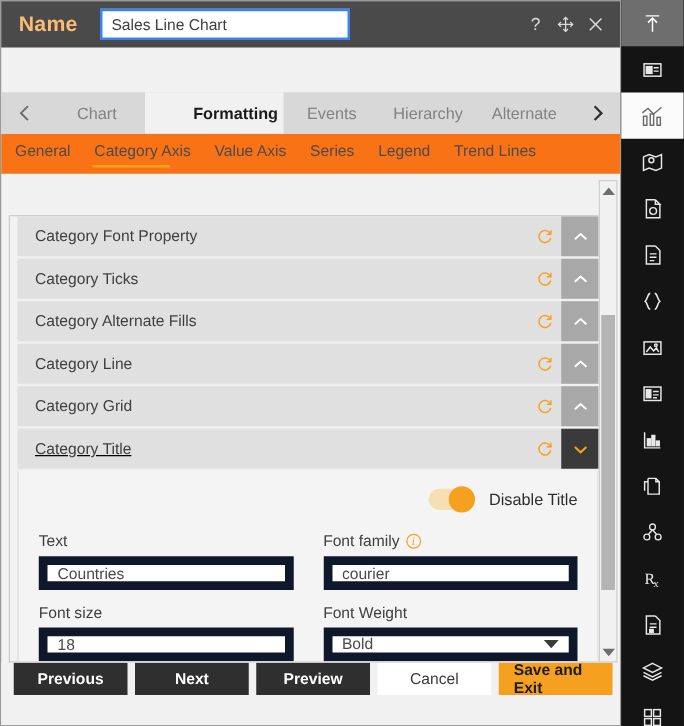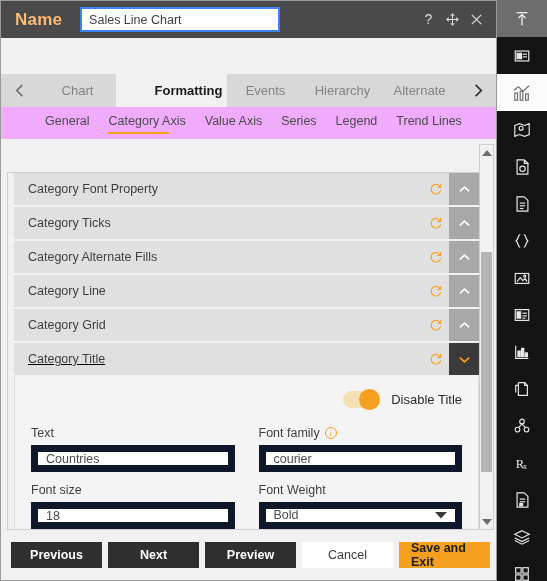--- a/index.html
+++ b/index.html
@@ -49,22 +49,22 @@
     color: #6b6b6b; background: #d8d8d8;
   }
   .tab {
     flex: 1; display: flex; align-items: center; justify-content: center;
     font-size: 13px; color: #828282; background: #d8d8d8;
   }
   .tab.active { background: #f1f1f1; color: #1b1b1b; font-weight: bold; padding-left: 34px; }
 
   
   .subtabs {
-    height: 32px; background: #f0abfc; display: flex;
-    align-items: center; padding-left: 10px; gap: 17px; flex: 0 0 auto; justify-content: center;
+    height: 32px; background: #f97316; display: flex;
+    align-items: center; padding-left: 10px; gap: 17px; flex: 0 0 auto;
   }
   .subtab { font-size: 12.5px; color: #4b4b4b; position: relative; padding: 3px 1px 7px; white-space: nowrap; }
   .subtab.active::after {
     content: ""; position: absolute; left: 0; right: 22%;
     bottom: 1px; height: 2px; background: #f5a01e;
   }
 
   
   .bodywrap { flex: 1 1 auto; position: relative; padding: 5px 2px 0 6px; display: flex; min-height: 0; }
   .scrollpane {
@@ -137,21 +137,21 @@
   .sb-thumb {
     position: absolute; left: 1px; right: 1px; top: 26%; height: 62%;
     background: #b4b4b4;
   }
   .tri { width: 0; height: 0; border-left: 5px solid transparent; border-right: 5px solid transparent; }
   .tri.up { border-bottom: 6px solid #6e6e6e; }
   .tri.down { border-top: 6px solid #6e6e6e; }
 
   
   .footer {
-    height: 50px; flex: 0 0 auto; display: flex; align-items: center;
+    height: 50px; flex: 0 0 auto; display: flex; 
     gap: 6px; padding: 0 10px; background: #f1f1f1;
   }
   .btn {
     height: 26px; min-width: 91px; font-size: 12.5px; font-weight: bold;
     display: flex; align-items: center; justify-content: center;
     background: #2f2f2f; color: #ffffff;
   }
   .btn.light { background: #ffffff; color: #3a3a3a; font-weight: normal; }
   .btn.accent { background: #f5a01e; color: #1d1d1d; padding-left: 12px; }
 

